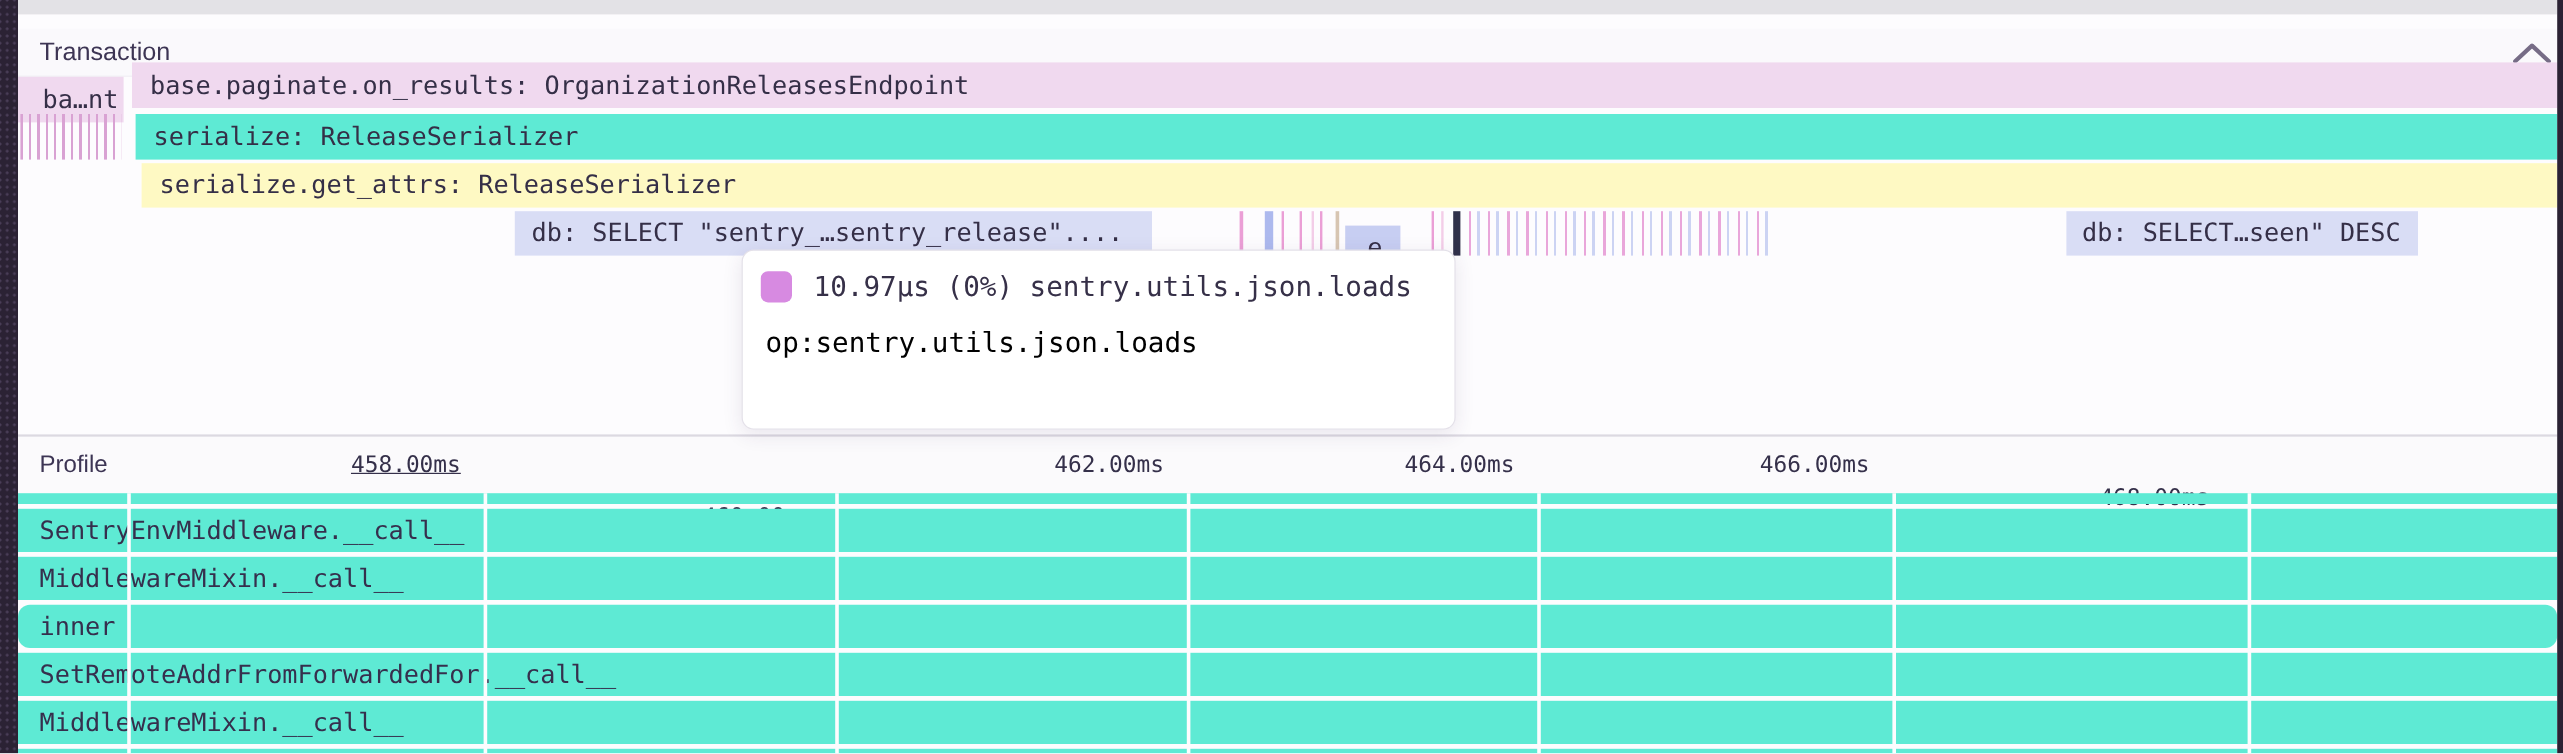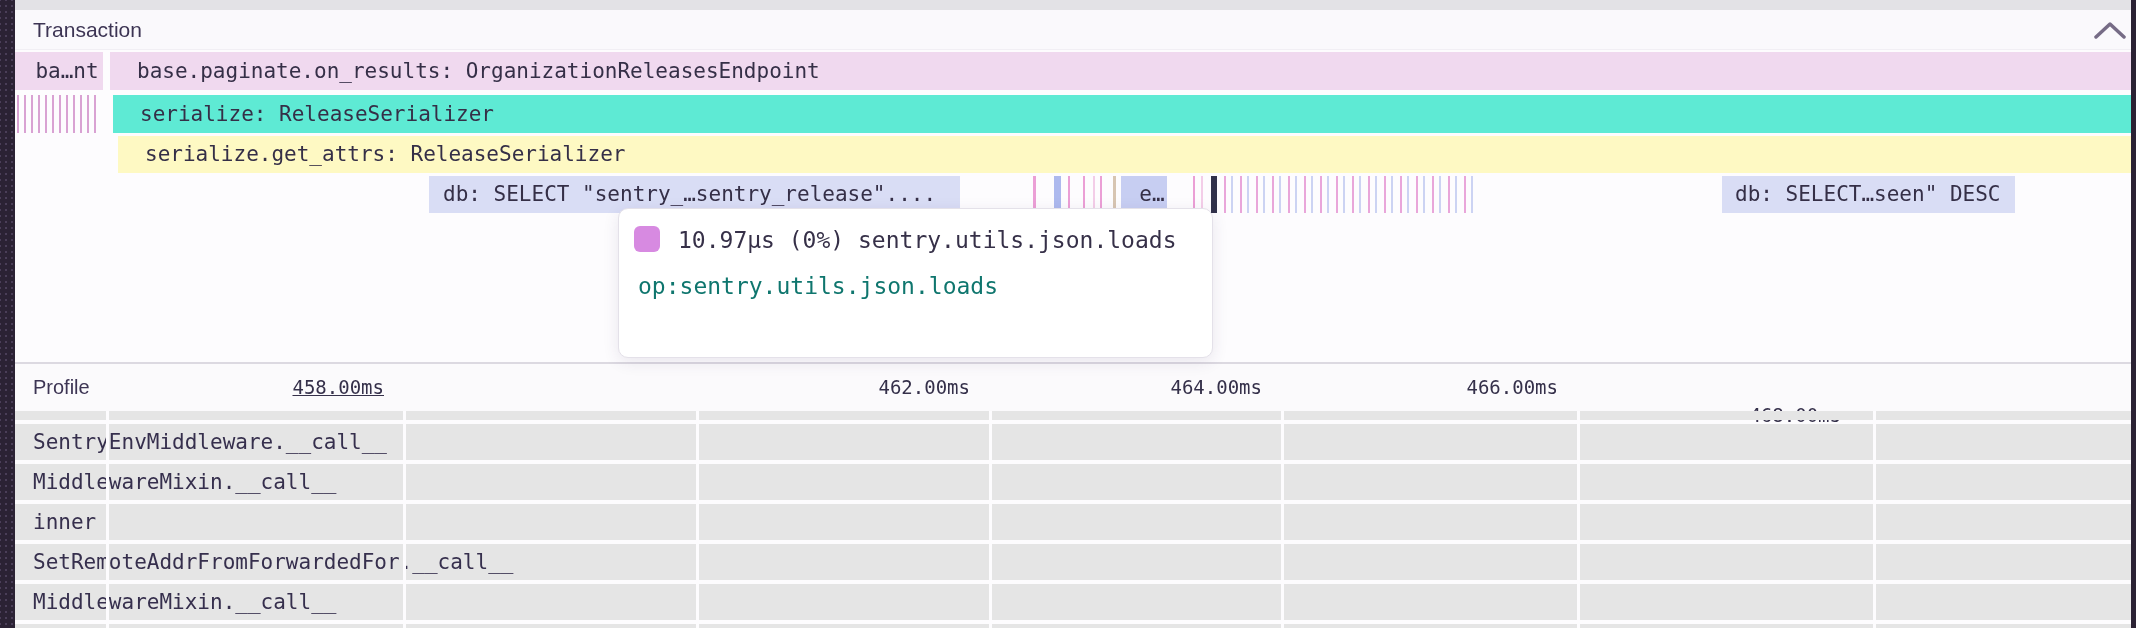--- a/index.html
+++ b/index.html
@@ -15,36 +15,36 @@
   .edge-strip.left {
     left:0; width:15px;
     background-image:radial-gradient(#4a3e58 1px, transparent 1.4px);
     background-size:6px 6px; background-position:3px 3px;
   }
   .edge-strip.right { left:2131px; width:5px; }
   .top-strip { position:absolute; left:15px; top:0; width:2116px; height:12px; background:#e3e2e6; }
 
   
   .tx-header {
-    position:absolute; left:15px; top:10px; width:2116px; height:39px;
+    position:absolute; left:15px; top:24px; width:2116px; height:39px;
     background:#faf9fc; border-bottom:1px solid #f1eff4;
   }
   .tx-title {
     position:absolute; left:18px; top:0; height:39px; line-height:39px;
     font-family:"Liberation Sans", sans-serif; font-size:21px; color:#3d3554;
   }
   .tx-collapse { position:absolute; left:2079px; top:11px; width:32px; height:18px; cursor:pointer; }
 
   
   .span {
     position:absolute; height:38px; line-height:38px;
     font-size:21px; color:#352f47; white-space:nowrap; overflow:hidden;
-    box-sizing:border-box; padding-left:27px; cursor:pointer;
+    box-sizing:border-box; padding-left:15px; cursor:pointer;
   }
-  .span.center { padding-left:16px; text-align:center; }
+  .span.center { padding-left:16px; text-align:center;margin-top:12px; }
   .pink1 { background:#f0d9ef; }
   .pink2 { background:#5eead4; }
   .rose  { background:#fef9c3; }
   .lav   { background:#d9ddf5; }
   .lav2  { background:#c7cef2; }
   .hatch {
     position:absolute; height:38px;
     background:repeating-linear-gradient(90deg,#d9a2d3 0 2px,transparent 2px 7px);
   }
   .tick { position:absolute; top:176px; height:37px; }
@@ -56,36 +56,36 @@
   }
 
   
   .tooltip {
     position:absolute; left:618px; top:208px; width:595px; height:150px;
     background:#ffffff; border:1px solid #e4e1e9; border-radius:10px;
     box-shadow:0 4px 16px rgba(60,40,90,.10); z-index:20; box-sizing:border-box;
   }
   .tt-swatch { position:absolute; left:15px; top:17px; width:26px; height:26px; border-radius:6px; }
   .tt-line1 { position:absolute; left:59px; top:18px; font-size:23px; color:#363048; white-space:nowrap; }
-  .tt-line2 { position:absolute; left:19px; top:64px; font-size:23px; color:#0f766e; white-space:nowrap; }
+  .tt-line2 { position:absolute; left:19px; top:64px; font-size:23px; color:#000000; white-space:nowrap; }
   .tt-line3 { position:absolute; left:19px; top:111px; font-size:23px; color:#857e93; white-space:nowrap; }
 
   
   .divider { position:absolute; left:15px; top:362px; width:2116px; height:2px; background:#dcd9e1; }
   .ruler { position:absolute; left:15px; top:364px; width:2116px; height:47px; background:#fbfafc; }
   .profile-title {
     position:absolute; left:18px; top:0; height:37px; line-height:47px;
     font-family:"Liberation Sans", sans-serif; font-size:20px; color:#3d3554;
   }
   .ruler-tick {
     position:absolute; top:0; height:47px; line-height:47px;
     font-size:19px; color:#35304a;
   }
   .frame-row {
-    position:absolute; left:15px; width:2116px; background:#e5e5e5;
+    position:absolute; left:15px; width:2116px; background:#5eead4;
     font-size:21px; color:#362f4d; line-height:36px; white-space:nowrap;
     box-sizing:border-box; padding-left:18px; cursor:pointer;
   }
   .gridline { position:absolute; top:411px; width:3px; height:217px; background:#fdfcfe; z-index:5; }
 </style>
 </head>
 <body>
 
 <div class="screen">
 
@@ -139,21 +139,21 @@
     <div class="ruler-tick" style="right:1454px;margin-top:44px;">460.00ms</div>
     <div class="ruler-tick" style="right:1161px;">462.00ms</div>
     <div class="ruler-tick" style="right:869px;">464.00ms</div>
     <div class="ruler-tick" style="right:573px;">466.00ms</div>
     <div class="ruler-tick" style="right:290px;margin-top:28px;">468.00ms</div>
   </div>
 
   <div class="frame-row" style="top:411px; height:9px;"></div>
   <div class="frame-row" style="top:424px; height:36px;">SentryEnvMiddleware.__call__</div>
   <div class="frame-row" style="top:464px; height:36px;">MiddlewareMixin.__call__</div>
-  <div class="frame-row" style="top:504px; height:36px;">inner</div>
+  <div class="frame-row" style="top:504px; height:36px;border-radius:10px;">inner</div>
   <div class="frame-row" style="top:544px; height:36px;">SetRemoteAddrFromForwardedFor.__call__</div>
   <div class="frame-row" style="top:584px; height:36px;">MiddlewareMixin.__call__</div>
   <div class="frame-row" style="top:624px; height:4px;"></div>
 
   <div class="gridline" style="left:106px;"></div>
   <div class="gridline" style="left:403px;"></div>
   <div class="gridline" style="left:696px;"></div>
   <div class="gridline" style="left:989px;"></div>
   <div class="gridline" style="left:1281px;"></div>
   <div class="gridline" style="left:1577px;"></div>

